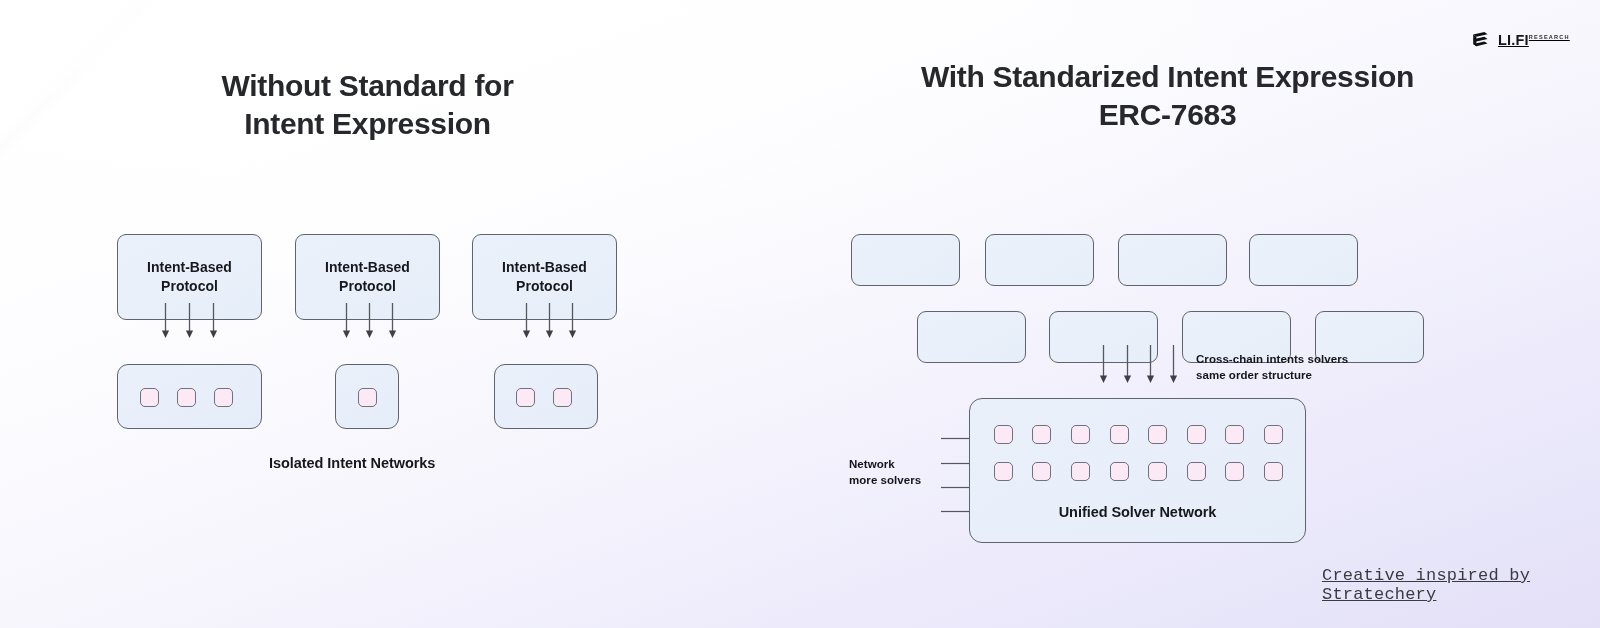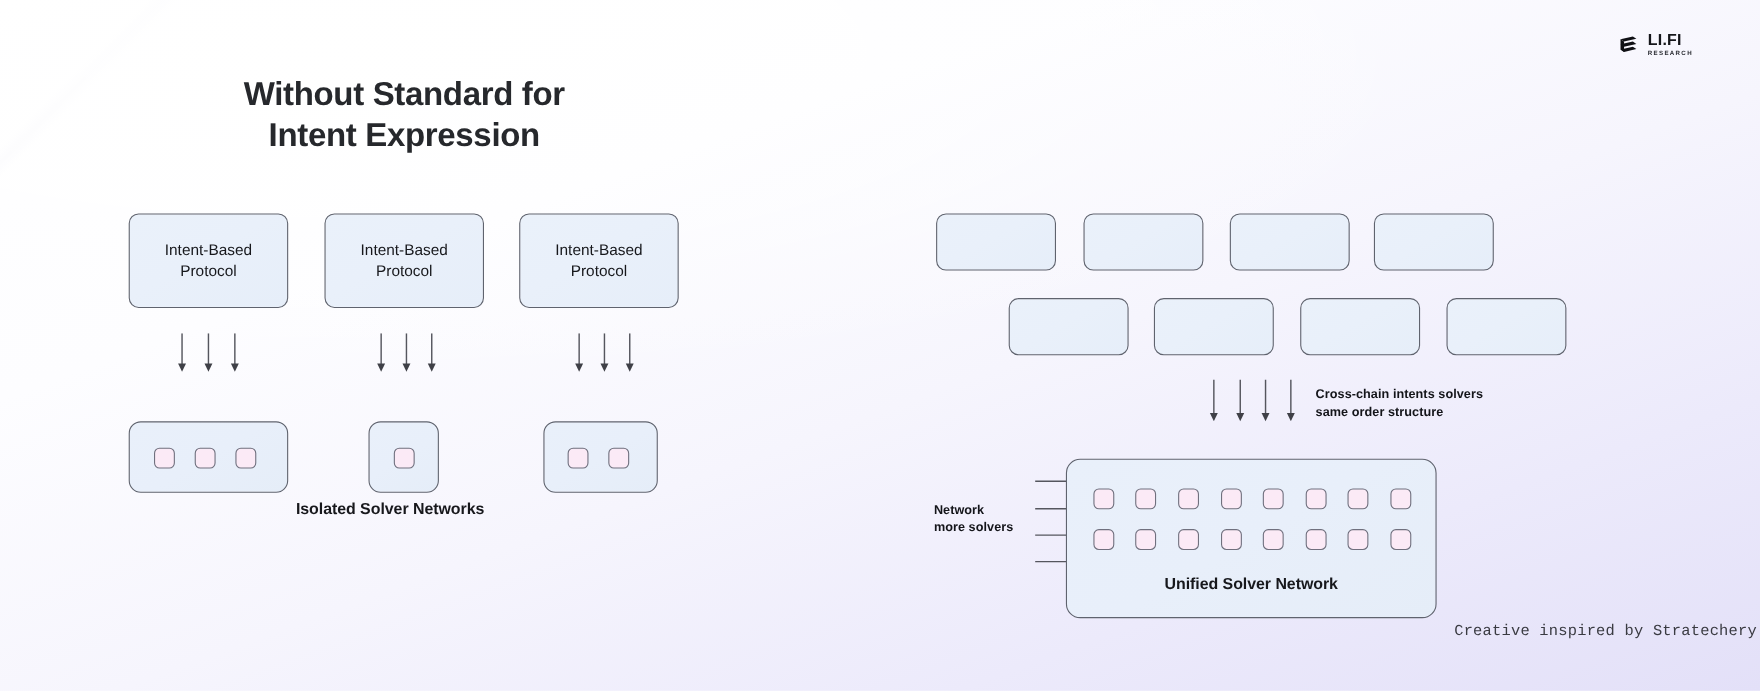--- a/index.html
+++ b/index.html
@@ -26,46 +26,46 @@
   }
   #soft-wash{
     position:absolute;inset:0;
     background:radial-gradient(120% 90% at 18% 8%, rgba(255,255,255,.95) 0%, rgba(255,255,255,0) 55%);
     pointer-events:none;
   }
 
   
   #logo{position:absolute;left:1470px;top:30px;display:flex;align-items:center;gap:7px;}
   #logo .mark{width:21px;height:21px;}
-  #logo .wordwrap{display:flex;flex-direction:column;line-height:1;}
+  #logo .wordwrap{display:flex;flex-direction:row;line-height:1;text-decoration:underline;}
   #logo .word{font-size:14.5px;font-weight:700;color:#15161a;letter-spacing:.2px;}
   #logo .sub{font-size:5.6px;font-weight:700;color:#2b2d33;letter-spacing:1.2px;margin-top:2px;}
 
   
   .panel-title{
     position:absolute;text-align:center;
     font-weight:700;color:#26282c;font-size:30px;line-height:1.26;
     letter-spacing:-.3px;white-space:pre-line;
   }
   #title-left{left:100px;top:67px;width:535px;}
   #title-right{left:810px;top:58px;width:715px;}
 
   
   .proto-box{
     position:absolute;box-sizing:border-box;
     background:linear-gradient(150deg,#eaf1fa 0%,#e9f0fa 45%,#e6eef9 100%);
     border:1px solid #5f636e;border-radius:9px;
     display:flex;align-items:center;justify-content:center;
-    text-align:center;font-size:14px;font-weight:400;color:#17181c;
-    line-height:1.33;white-space:pre-line;
+    text-align:center;font-size:14px;font-weight:700;color:#17181c;
+    line-height:1.33;white-space:pre-line;margin-top:40px;
   }
   .solver-box{
     position:absolute;box-sizing:border-box;
     background:linear-gradient(150deg,#e9f0fa 0%,#e8effa 50%,#e5edf8 100%);
-    border:1px solid #5f636e;border-radius:11px;margin-top:19px;
+    border:1px solid #5f636e;border-radius:11px;
   }
   .sq{
     position:absolute;box-sizing:border-box;
     background:#fbeaf6;border:1px solid #70707e;border-radius:5px;
     width:19px;height:19px;
   }
 
   
   .arrow-down{position:absolute;width:11px;}
   .arrow-right{position:absolute;height:11px;}
@@ -75,21 +75,21 @@
     position:absolute;font-size:11.5px;font-weight:700;color:#14151a;
     line-height:1.42;white-space:pre-line;letter-spacing:.05px;
   }
   .caption{
     position:absolute;font-size:14.5px;font-weight:700;color:#17181c;
     letter-spacing:-.05px;
   }
   #credit{
     position:absolute;left:1322px;top:566px;
     font-family:"Liberation Mono", monospace;
-    font-size:14px;color:#3a3b42;letter-spacing:.2px;
+    font-size:17px;color:#3a3b42;letter-spacing:.2px;text-decoration:underline;
   }
 </style>
 </head>
 <body>
 
 <div id="stage">
   <div id="diag-sheen"></div>
   <div id="soft-wash"></div>
 
   <div id="logo">
@@ -102,20 +102,22 @@
       </svg>
     </span>
     <span class="wordwrap">
       <span class="word">LI.FI</span>
       <span class="sub">RESEARCH</span>
     </span>
   </div>
 
   <div class="panel-title" id="title-left">Without Standard for
 Intent Expression</div>
+  <div class="panel-title" id="title-right">With Standarized Intent Expression
+ERC-7683</div>
 
   <div class="proto-box" style="left:117px;top:194px;width:145px;height:86px;">Intent-Based
 Protocol</div>
   <div class="proto-box" style="left:295px;top:194px;width:145px;height:86px;">Intent-Based
 Protocol</div>
   <div class="proto-box" style="left:472px;top:194px;width:145px;height:86px;">Intent-Based
 Protocol</div>
 
   <div class="arrow-down" style="left:160px;top:303px;">
     <svg width="11" height="36" viewBox="0 0 11 36">
@@ -180,21 +182,21 @@
     <div class="sq" style="left:96px;top:23px;"></div>
   </div>
   <div class="solver-box" style="left:335px;top:364px;width:64px;height:65px;">
     <div class="sq" style="left:22px;top:23px;"></div>
   </div>
   <div class="solver-box" style="left:494px;top:364px;width:104px;height:65px;">
     <div class="sq" style="left:21px;top:23px;"></div>
     <div class="sq" style="left:58px;top:23px;"></div>
   </div>
 
-  <div class="caption" style="left:269px;top:455px;">Isolated Solver Networks</div>
+  <div class="caption" style="left:269px;top:455px;">Isolated Intent Networks</div>
 
   <div class="proto-box" style="left:851px;top:194px;width:109px;height:52px;"></div>
   <div class="proto-box" style="left:985px;top:194px;width:109px;height:52px;"></div>
   <div class="proto-box" style="left:1118px;top:194px;width:109px;height:52px;"></div>
   <div class="proto-box" style="left:1249px;top:194px;width:109px;height:52px;"></div>
 
   <div class="proto-box" style="left:917px;top:271px;width:109px;height:52px;"></div>
   <div class="proto-box" style="left:1049px;top:271px;width:109px;height:52px;"></div>
   <div class="proto-box" style="left:1182px;top:271px;width:109px;height:52px;"></div>
   <div class="proto-box" style="left:1315px;top:271px;width:109px;height:52px;"></div>

